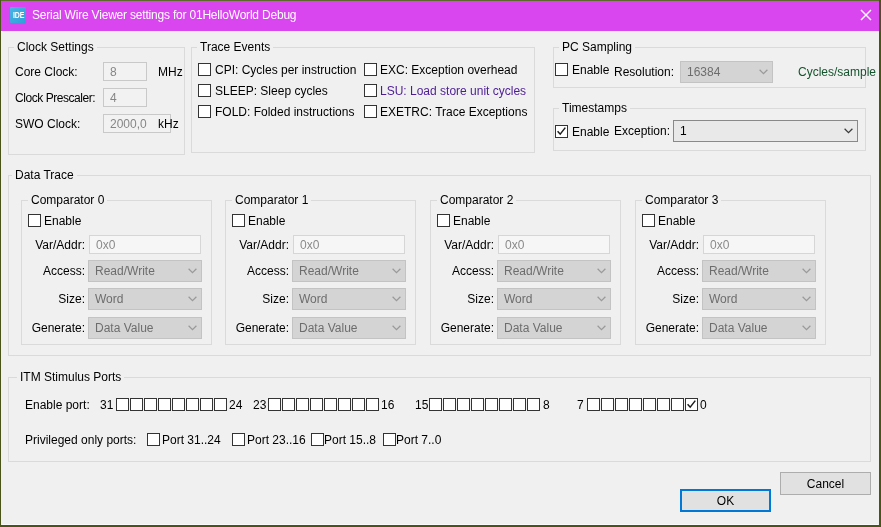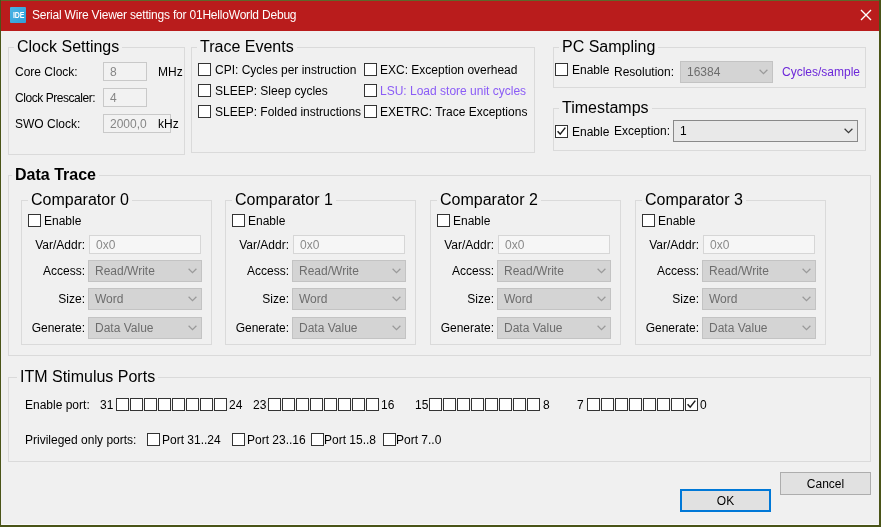--- a/index.html
+++ b/index.html
@@ -1,20 +1,20 @@
 <!DOCTYPE html>
 <html><head><meta charset="utf-8"><style>
 html,body{margin:0;padding:0;}
 body{width:881px;height:527px;overflow:hidden;font-family:"Liberation Sans",sans-serif;}
 #win{position:absolute;left:0;top:0;width:881px;height:527px;background:#f0f0f0;border-left:1px solid #4a5418;border-right:2px solid #4a5418;box-sizing:border-box;}
-#tb{position:absolute;left:0;top:0;width:878px;height:31px;background:#b91c1c;}
+#tb{position:absolute;left:0;top:0;width:878px;height:31px;background:#d946ef;}
 #bot{position:absolute;left:0;top:525px;width:878px;height:2px;background:#4a5418;}
 #botlight{position:absolute;left:1px;top:524px;width:876px;height:1px;background:#fafafa;}
 .gb{position:absolute;border:1px solid #dadada;box-sizing:border-box;}
-.gbl{position:absolute;background:#f0f0f0;font-size:16px;line-height:16px;padding:0 3px;color:#000;white-space:nowrap;}
+.gbl{position:absolute;background:#f0f0f0;font-size:12px;line-height:16px;padding:0 3px;color:#000;white-space:nowrap;}
 .lb{position:absolute;font-size:12px;line-height:16px;white-space:nowrap;}
 .cb{position:absolute;background:#fff;border:1px solid #333;}
 .dd{position:absolute;box-sizing:border-box;font-size:12px;}
 .ddt{position:absolute;left:6px;top:50%;transform:translateY(-50%);white-space:nowrap;}
 .chv{position:absolute;right:4px;top:50%;margin-top:-3px;}
 .ti{position:absolute;box-sizing:border-box;font-size:12px;}
 .ti span{position:absolute;left:6px;top:50%;transform:translateY(-50%);white-space:nowrap;}
 .btn{position:absolute;box-sizing:border-box;background:#e1e1e1;font-size:12px;display:flex;align-items:center;justify-content:center;color:#000;}
 </style></head><body>
 <div id="win">
@@ -53,54 +53,54 @@
 <div class="lb" style="left:157px;top:116px;color:#000;">kHz</div>
 <div class="gb" style="left:190px;top:47px;width:344px;height:106px;"></div>
 <div class="gbl" style="left:196px;top:39px;">Trace Events</div>
 <div class="cb" style="left:197px;top:63px;width:11px;height:11px;"></div>
 <div class="lb" style="left:214px;top:62px;color:#000;">CPI: Cycles per instruction</div>
 <div class="cb" style="left:363px;top:63px;width:11px;height:11px;"></div>
 <div class="lb" style="left:379px;top:62px;color:#000;">EXC: Exception overhead</div>
 <div class="cb" style="left:197px;top:84px;width:11px;height:11px;"></div>
 <div class="lb" style="left:214px;top:83px;color:#000;">SLEEP: Sleep cycles</div>
 <div class="cb" style="left:363px;top:84px;width:11px;height:11px;"></div>
-<div class="lb" style="left:379px;top:83px;color:#8b5cf6;">LSU: Load store unit cycles</div>
+<div class="lb" style="left:379px;top:83px;color:#4c1d95;">LSU: Load store unit cycles</div>
 <div class="cb" style="left:197px;top:105px;width:11px;height:11px;"></div>
-<div class="lb" style="left:214px;top:104px;color:#000;">SLEEP: Folded instructions</div>
+<div class="lb" style="left:214px;top:104px;color:#000;">FOLD: Folded instructions</div>
 <div class="cb" style="left:363px;top:105px;width:11px;height:11px;"></div>
 <div class="lb" style="left:379px;top:104px;color:#000;">EXETRC: Trace Exceptions</div>
 <div class="gb" style="left:552px;top:47px;width:313px;height:41px;"></div>
 <div class="gbl" style="left:558px;top:39px;">PC Sampling</div>
 <div class="cb" style="left:554px;top:63px;width:11px;height:11px;"></div>
 <div class="lb" style="left:571px;top:62px;color:#000;">Enable</div>
 <div class="lb" style="left:613px;top:64px;color:#000;">Resolution:</div>
 <div class="dd" style="left:679px;top:61px;width:93px;height:22px;background:#d4d4d4;border:1px solid #c3c3c3;color:#6d6d6d;">
       <span class="ddt">16384</span>
       <svg class="chv" width="9" height="6" viewBox="0 0 9 6">
         <path d="M0.6 0.8 L4.5 4.7 L8.4 0.8" fill="none" stroke="#9a9a9a" stroke-width="1.25"></path>
       </svg>
     </div>
-<div class="lb" style="left:781px;top:64px;color:#6d28d9;">Cycles/sample</div>
+<div class="lb" style="left:797px;top:64px;color:#14532d;">Cycles/sample</div>
 <div class="gb" style="left:552px;top:108px;width:313px;height:43px;"></div>
 <div class="gbl" style="left:558px;top:100px;">Timestamps</div>
 <div class="cb" style="left:554px;top:125px;width:11px;height:11px;">
       <svg width="13" height="13" viewBox="0 0 13 13" style="position:absolute;left:-1px;top:-1px;">
         <path d="M2.6 6.3 L5.2 9.2 L10.3 2.6" fill="none" stroke="#1c1c1c" stroke-width="1.5"></path>
       </svg>
     </div>
 <div class="lb" style="left:571px;top:124px;color:#000;">Enable</div>
 <div class="lb" style="left:613px;top:123px;color:#000;">Exception:</div>
 <div class="dd" style="left:672px;top:120px;width:185px;height:22px;background:#e9e9e9;border:1px solid #898989;color:#000;">
       <span class="ddt">1</span>
       <svg class="chv" width="9" height="6" viewBox="0 0 9 6">
         <path d="M0.6 0.8 L4.5 4.7 L8.4 0.8" fill="none" stroke="#3a3a3a" stroke-width="1.25"></path>
       </svg>
     </div>
 <div class="gb" style="left:7px;top:175px;width:863px;height:181px;"></div>
-<div class="gbl" style="left:11px;top:167px;font-weight:bold;">Data Trace</div>
+<div class="gbl" style="left:11px;top:167px;">Data Trace</div>
 <div class="gb" style="left:20px;top:200px;width:191px;height:145px;"></div>
 <div class="gbl" style="left:27px;top:192px;">Comparator 0</div>
 <div class="cb" style="left:27px;top:214px;width:11px;height:11px;"></div>
 <div class="lb" style="left:43px;top:213px;color:#000;">Enable</div>
 <div class="lb" style="left:24px;top:237px;width:60px;text-align:right;color:#000;">Var/Addr:</div>
 <div class="ti" style="left:88px;top:235px;width:112px;height:19px;background:#f6f6f6;border:1px solid #d6d6d6;color:#8a8a8a;">
       <span>0x0</span>
     </div>
 <div class="lb" style="left:24px;top:263px;width:60px;text-align:right;color:#000;">Access:</div>
 <div class="dd" style="left:87px;top:260px;width:114px;height:22px;background:#d4d4d4;border:1px solid #c3c3c3;color:#6d6d6d;">

